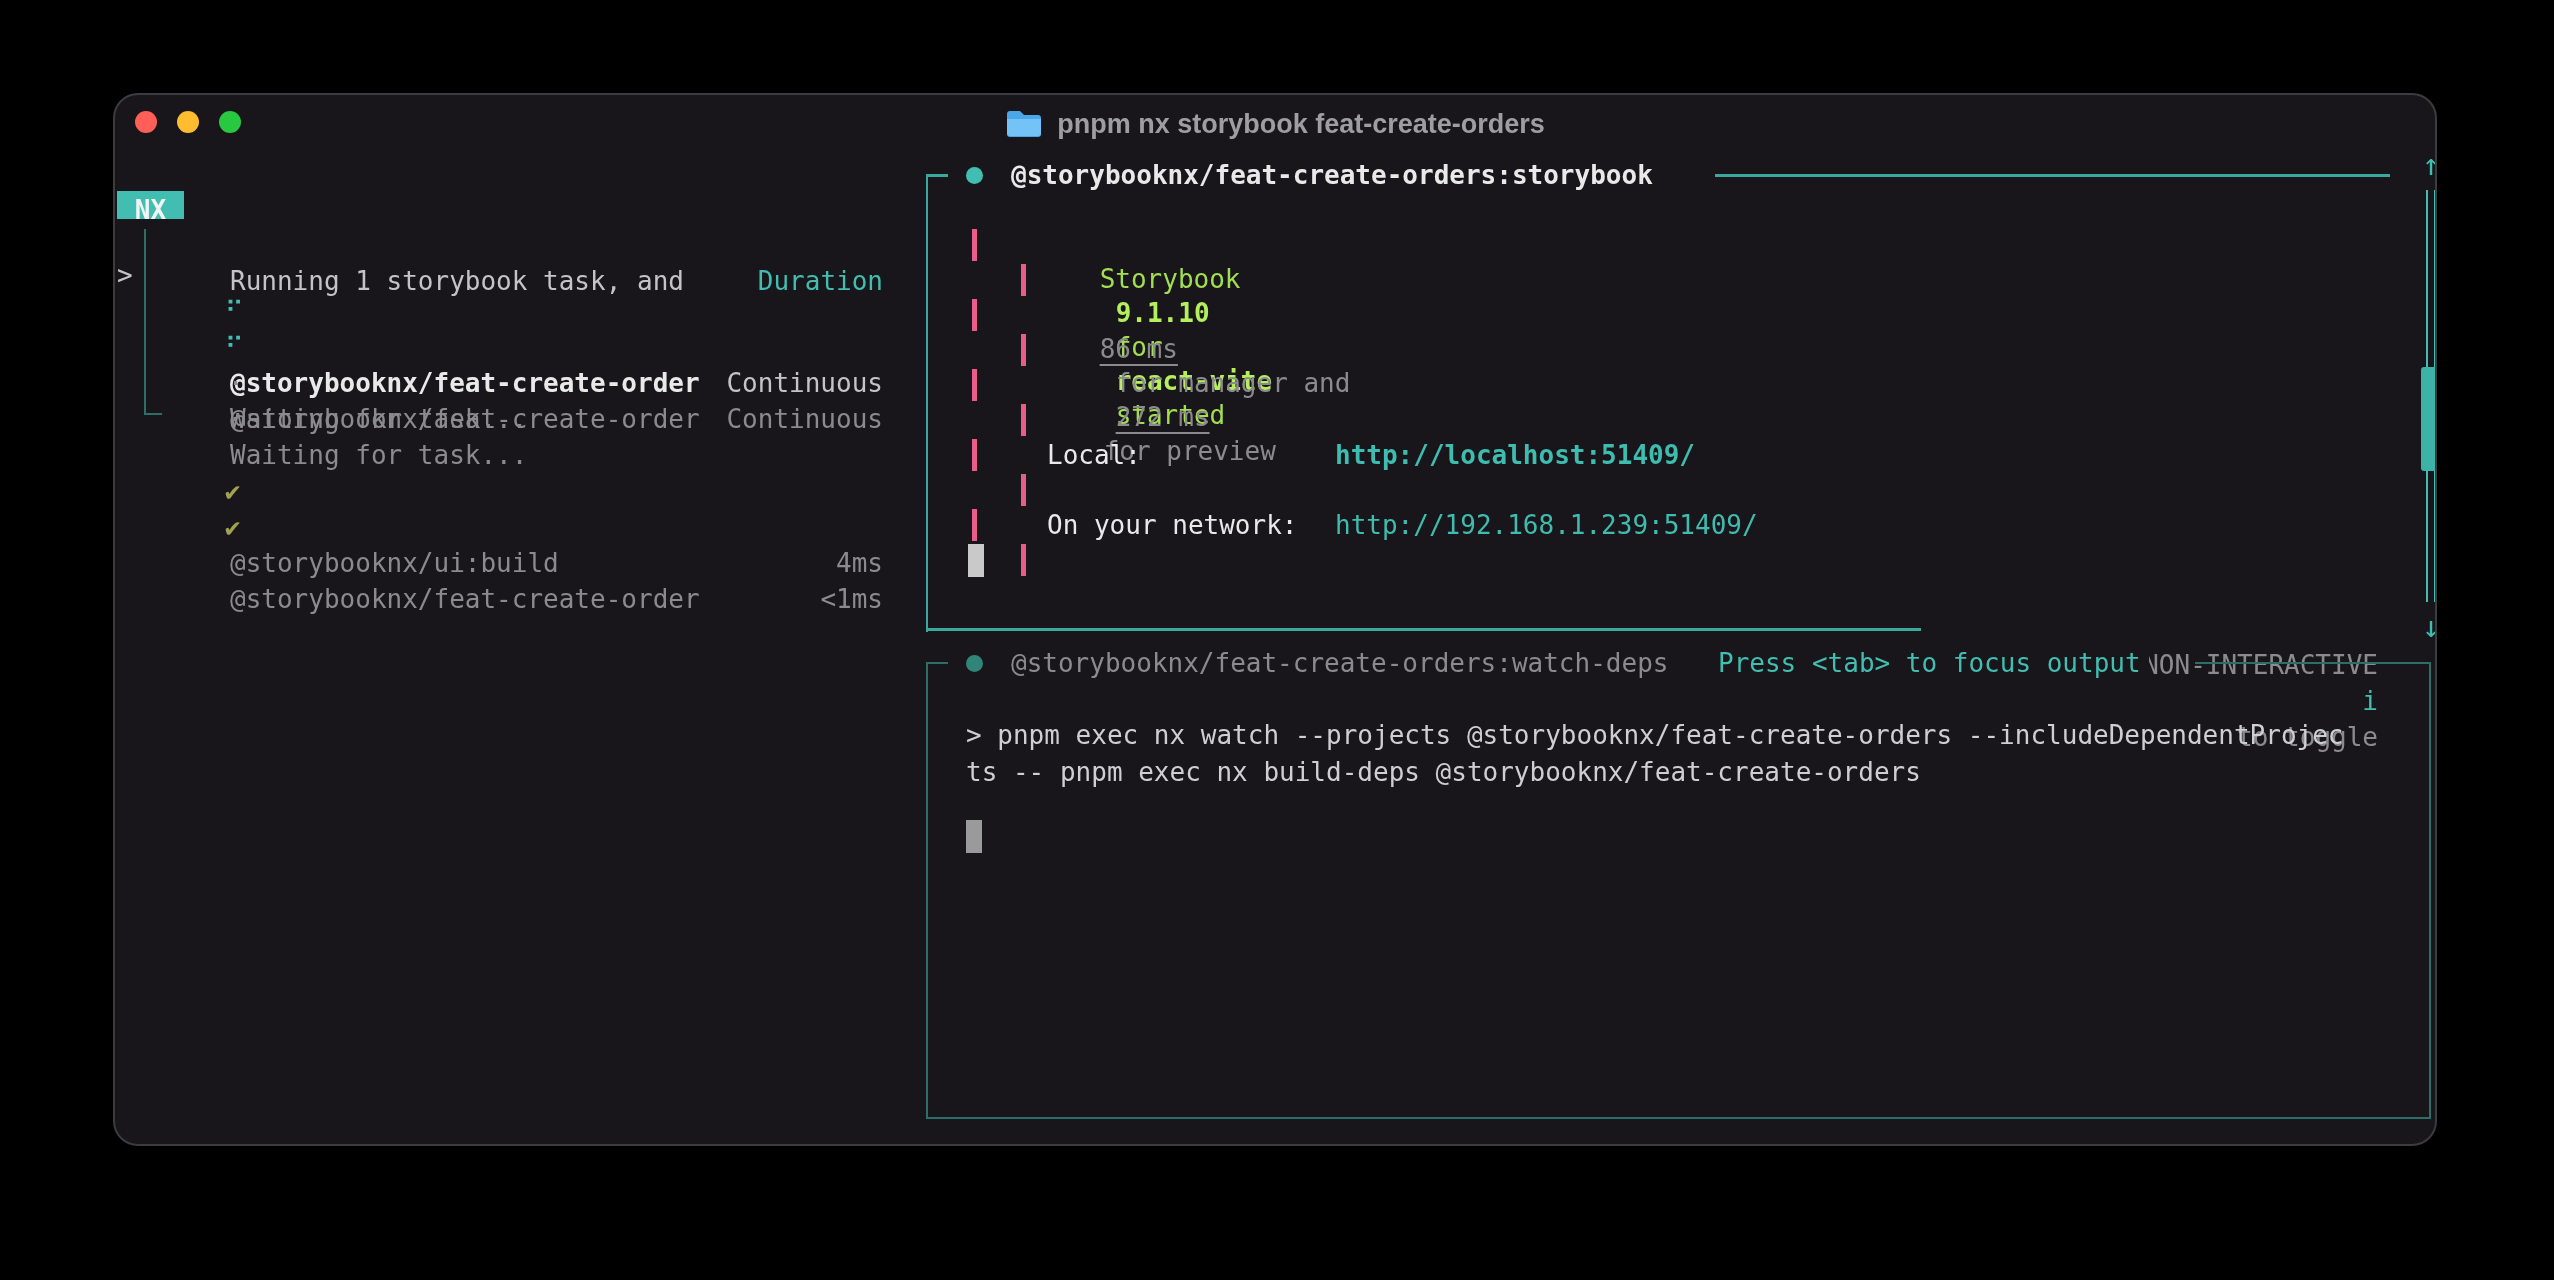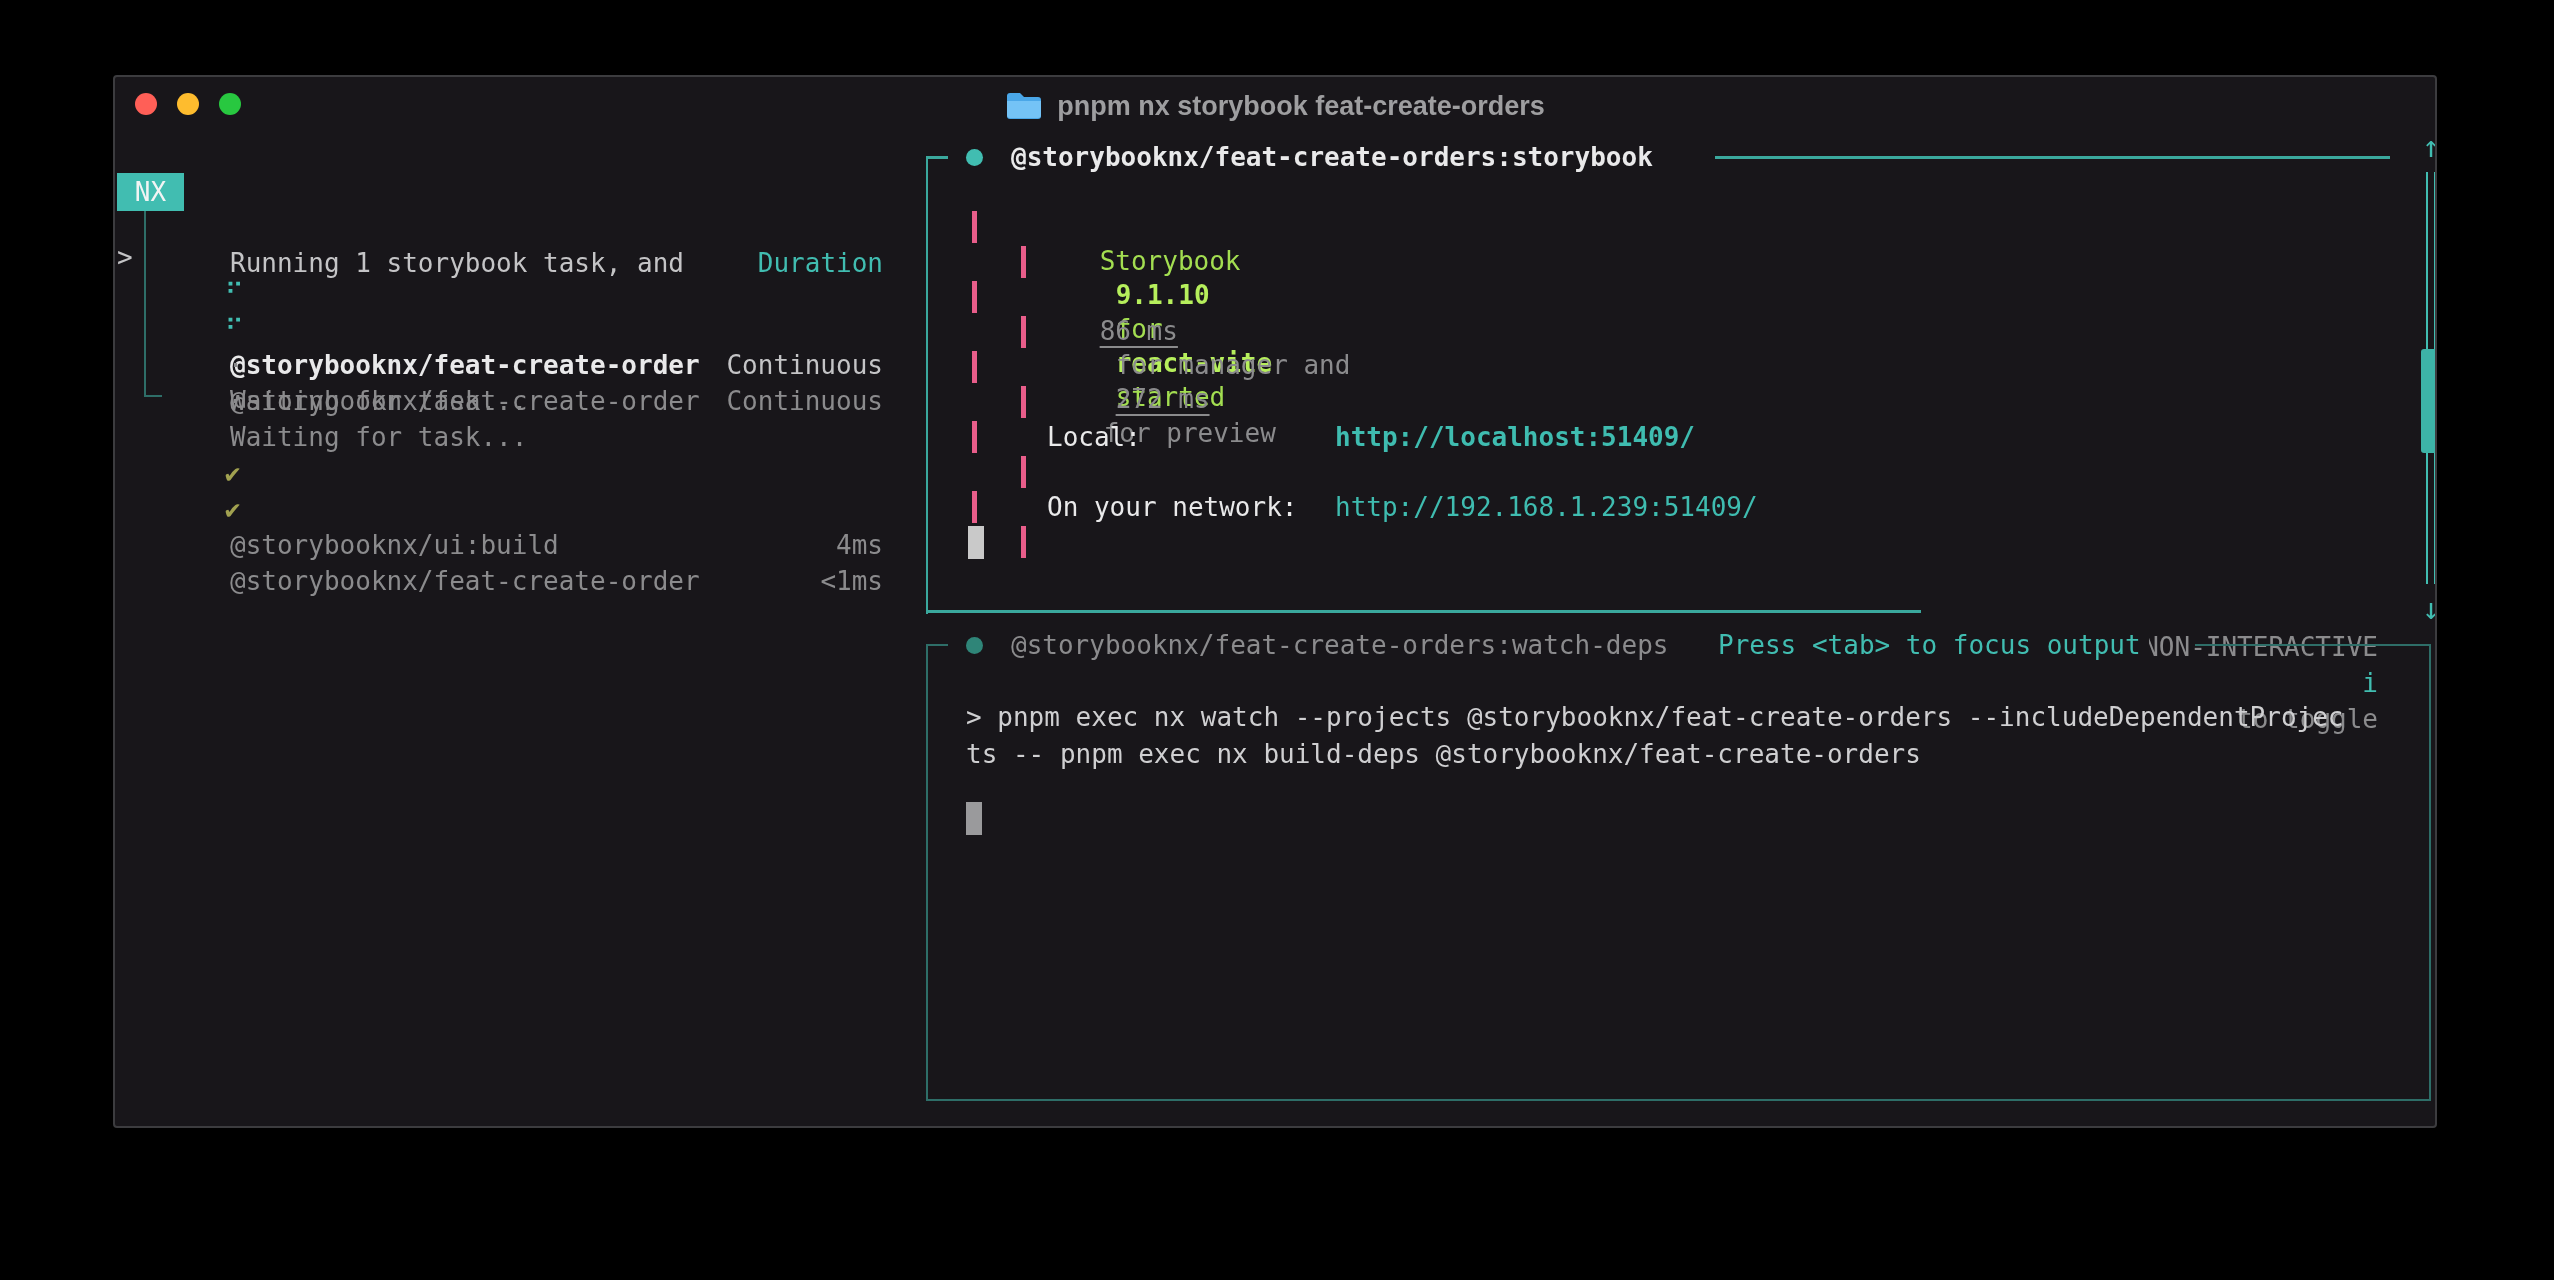--- a/index.html
+++ b/index.html
@@ -22,43 +22,43 @@
     --cursor-dim:#9a9a9c;
   }
   *{margin:0;padding:0;box-sizing:border-box;}
   body{
     width:2554px;height:1280px;background:var(--bg-page);
     font-family:"DejaVu Sans Mono", monospace;font-size:26px;color:var(--gray-dim);
     position:relative;overflow:hidden;
   }
   .abs{position:absolute;}
   .window{
-    position:absolute;left:113px;top:75px;width:2324px;height:1053px;
-    background:var(--bg-window);border:2px solid var(--win-border);border-radius:4px;
+    position:absolute;left:113px;top:93px;width:2324px;height:1053px;
+    background:var(--bg-window);border:2px solid var(--win-border);border-radius:25px;
     overflow:hidden;
   }
   .titlebar{position:absolute;left:0;top:0;width:100%;height:58px;display:flex;align-items:center;justify-content:center;}
   .light{position:absolute;width:22px;height:22px;border-radius:50%;top:16px;}
   .title-text{font-family:"Liberation Sans", sans-serif;font-weight:bold;font-size:27px;color:#9e9ea0;margin-left:14px;}
   .folder{display:inline-block;width:38px;height:30px;position:relative;vertical-align:-4px;}
   .row{position:absolute;height:36px;line-height:36px;white-space:pre;}
   .trow{position:absolute;height:34px;line-height:34px;white-space:pre;}
   .bold{font-weight:bold;}
   .white{color:var(--white);}
   .teal{color:var(--teal);}
   .dim{color:var(--gray-dim);}
   .mid{color:var(--gray-mid);}
   .green{color:var(--green);}
   .greenb{color:var(--green-bright);font-weight:bold;}
   .olive{color:var(--olive);}
   .url{color:var(--url);}
   .u{text-decoration:underline;text-underline-offset:6px;}
   .badge{
-    position:absolute;left:2px;top:96px;width:67px;height:38px;background:var(--teal);
-    color:#f2f4f4;font-weight:normal;text-align:center;line-height:38px;
+    position:absolute;left:2px;top:96px;width:67px;height:28px;background:var(--teal);
+    color:#f2f4f4;font-weight:bold;text-align:center;line-height:38px;
   }
   .guide-v{position:absolute;left:29px;top:134px;width:2px;height:186px;background:var(--teal-dim);}
   .guide-h{position:absolute;left:29px;top:318px;width:18px;height:2px;background:var(--teal-dim);}
   .flexrow{display:flex;justify-content:space-between;}
   .pbar{position:absolute;width:5px;height:32px;background:var(--pink);}
   .bullet{position:absolute;width:17px;height:17px;border-radius:50%;}
   .hline{position:absolute;height:3px;}
   .cursor{position:absolute;width:16px;height:33px;}
   .sb-arrow{position:absolute;width:40px;text-align:center;color:var(--teal);font-size:30px;height:36px;line-height:36px;}
   .sb-track{position:absolute;left:2311px;top:95px;width:10px;height:412px;border-left:2px solid var(--teal);border-right:2px solid var(--teal);}

